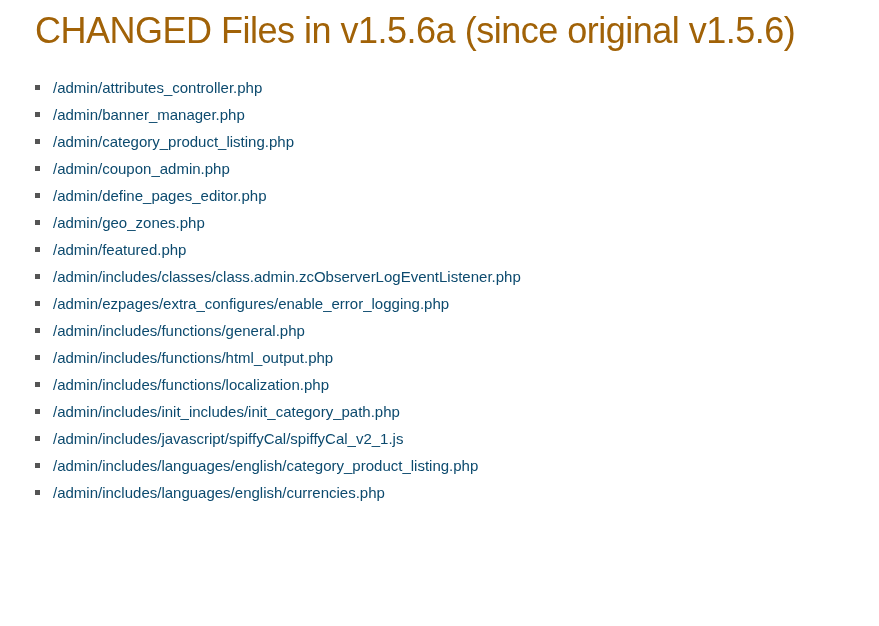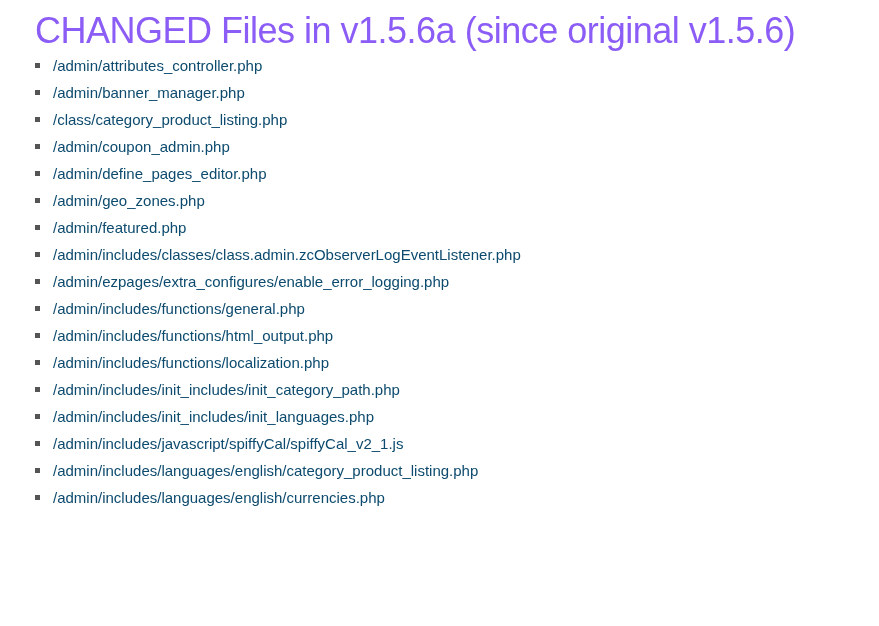--- a/index.html
+++ b/index.html
@@ -13,21 +13,22 @@
       color: #333333;
       width: 879px;
       padding: 0;
     }
     .container {
       padding: 10px 35px 15px 35px;
     }
     h1 {
       font-size: 36px;
       font-weight: 300;
-      color: #8b5cf6;
+      color: #a16207;
+      margin-bottom: 22px;
       letter-spacing: -0.5px;
     }
     ul {
       list-style: none;
       padding-left: 0;
     }
     li {
       position: relative;
       padding-left: 18px;
       font-size: 15px;
@@ -46,29 +47,28 @@
     }
   </style>
 </head>
 <body>
 
 <div class="container">
   <h1>CHANGED Files in v1.5.6a (since original v1.5.6)</h1>
   <ul>
       <li>/admin/attributes_controller.php</li>
       <li>/admin/banner_manager.php</li>
-      <li>/class/category_product_listing.php</li>
+      <li>/admin/category_product_listing.php</li>
       <li>/admin/coupon_admin.php</li>
       <li>/admin/define_pages_editor.php</li>
       <li>/admin/geo_zones.php</li>
       <li>/admin/featured.php</li>
       <li>/admin/includes/classes/class.admin.zcObserverLogEventListener.php</li>
       <li>/admin/ezpages/extra_configures/enable_error_logging.php</li>
       <li>/admin/includes/functions/general.php</li>
       <li>/admin/includes/functions/html_output.php</li>
       <li>/admin/includes/functions/localization.php</li>
       <li>/admin/includes/init_includes/init_category_path.php</li>
-      <li>/admin/includes/init_includes/init_languages.php</li>
       <li>/admin/includes/javascript/spiffyCal/spiffyCal_v2_1.js</li>
       <li>/admin/includes/languages/english/category_product_listing.php</li>
       <li>/admin/includes/languages/english/currencies.php</li>
     </ul>
 </div>
 
 </body></html>

